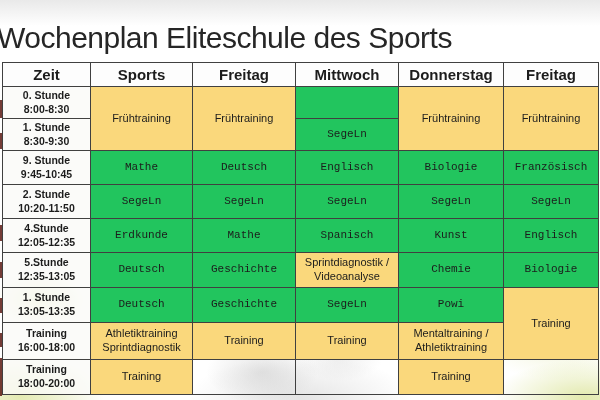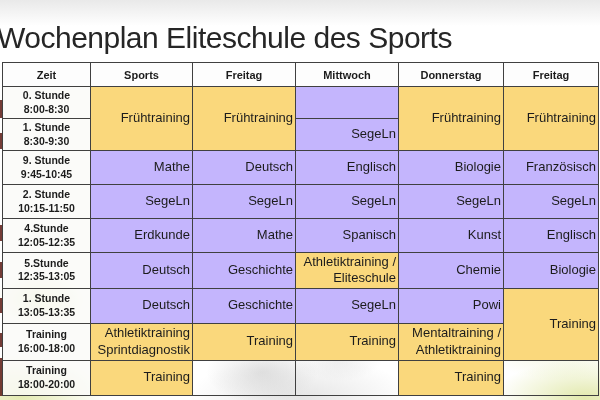--- a/index.html
+++ b/index.html
@@ -38,32 +38,32 @@
   }
   .schedule th, .schedule td {
     border: 1px solid #404040;
     text-align: center;
     vertical-align: middle;
     padding: 1px 2px;
     overflow: hidden;
   }
   .schedule th {
     background: rgba(253,253,253,0.95);
-    font-size: 11px;
+    font-size: 15px;
     font-weight: bold;
     height: 21px;
   }
   td.time {
     background: rgba(250,250,247,0.80);
     font-size: 10.5px;
     font-weight: bold;
     line-height: 1.3;
   }
-  td.subject { font-size: 13px; line-height: 1.25; text-align: right; }
-  td.gray   { background: #c4b5fd; }
+  td.subject { font-size: 11px; line-height: 1.25; }
+  td.gray   { background: #22c55e; font-family: Liberation Mono, monospace; }
   td.yellow { background: #FAD87C; }
   td.clear  { background: transparent; }
   tr.r-h0 { height: 32px; padding-left: 7px; }
   tr.r-h1 { height: 34px; }
   tr.r-h2 { height: 35px; }
   tr.r-h3 { height: 37px; }
   .edge-mark {
     position: absolute;
     left: 0; width: 2px;
     background: #5c1a14;
@@ -120,21 +120,21 @@
       </td>
       <td class="subject gray">Mathe</td>
       <td class="subject gray">Deutsch</td>
       <td class="subject gray">Englisch</td>
       <td class="subject gray">Biologie</td>
       <td class="subject gray">Französisch</td>
     </tr>
     <tr class="r-h1">
       <td class="time">
         <div>2. Stunde</div>
-        <div>10:15-11:50</div>
+        <div>10:20-11:50</div>
       </td>
       <td class="subject gray">SegeLn</td>
       <td class="subject gray">SegeLn</td>
       <td class="subject gray">SegeLn</td>
       <td class="subject gray">SegeLn</td>
       <td class="subject gray">SegeLn</td>
     </tr>
     <tr class="r-h1">
       <td class="time">
         <div>4.Stunde</div>
@@ -146,21 +146,21 @@
       <td class="subject gray">Kunst</td>
       <td class="subject gray">Englisch</td>
     </tr>
     <tr class="r-h2">
       <td class="time">
         <div>5.Stunde</div>
         <div>12:35-13:05</div>
       </td>
       <td class="subject gray">Deutsch</td>
       <td class="subject gray">Geschichte</td>
-      <td class="subject yellow">Athletiktraining / Eliteschule</td>
+      <td class="subject yellow">Sprintdiagnostik / Videoanalyse</td>
       <td class="subject gray">Chemie</td>
       <td class="subject gray">Biologie</td>
     </tr>
     <tr class="r-h2">
       <td class="time">
         <div>1. Stunde</div>
         <div>13:05-13:35</div>
       </td>
       <td class="subject gray">Deutsch</td>
       <td class="subject gray">Geschichte</td>

